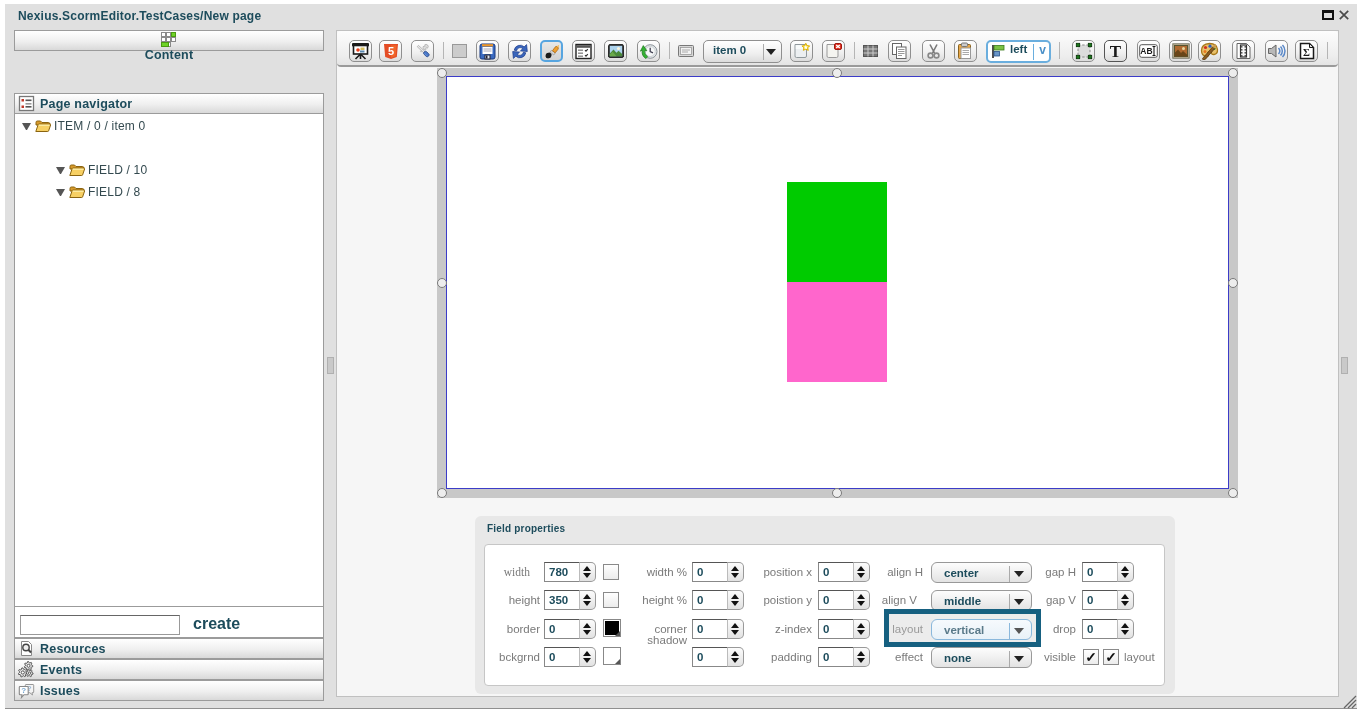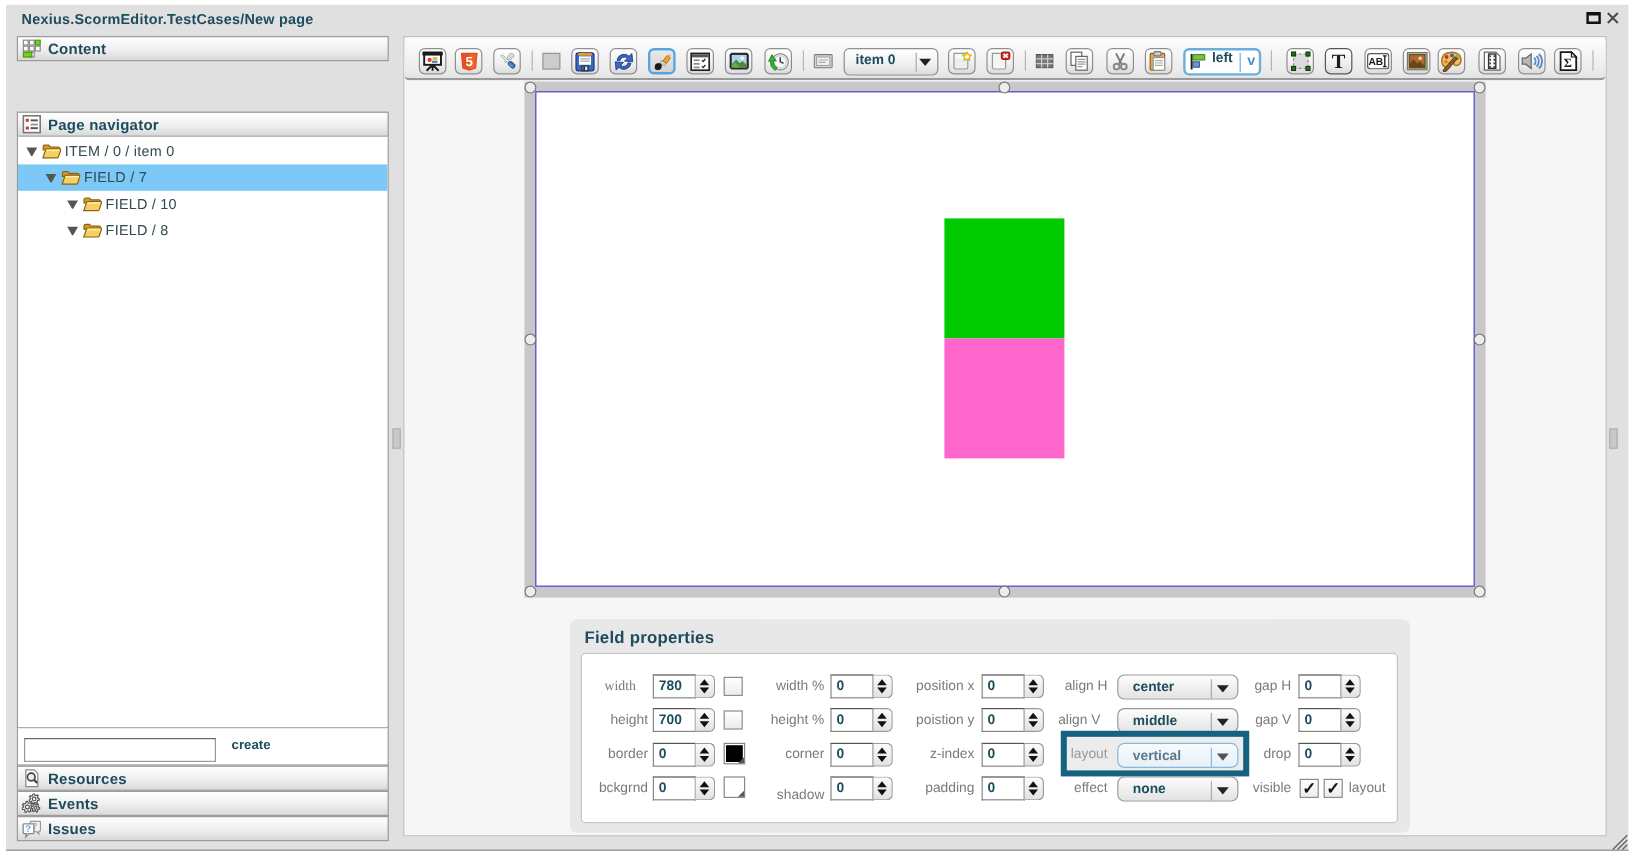--- a/index.html
+++ b/index.html
@@ -10,40 +10,40 @@
 
 #sidebar{position:absolute;left:9px;top:26px;width:311px;height:675px;}
 .hdr{position:absolute;left:0;width:310px;height:21px;background:linear-gradient(#ffffff,#efefef 55%,#d9d9d9);border:1px solid #9b9b9b;display:flex;align-items:center;font-size:12.5px;letter-spacing:0.2px;}
 .hdr .ic{width:17px;height:17px;margin:0 5px 0 3px;flex:0 0 17px;position:relative;}
 #tree{position:absolute;left:0;top:84px;width:310px;height:493px;background:#fff;border:1px solid #9b9b9b;border-top:none;overflow:hidden;}
 .trow{position:absolute;left:0;width:100%;height:22px;display:flex;align-items:center;font-size:12px;color:#33494f;letter-spacing:0.2px;}
 .trow .tri{width:0;height:0;border-left:4.5px solid transparent;border-right:4.5px solid transparent;border-top:7px solid #555;margin-right:4px;flex:0 0 9px;}
 .fold{width:16px;height:14px;margin-right:3px;flex:0 0 16px;position:relative;}
 #createrow{position:absolute;left:0;top:577px;width:310px;height:31px;background:#fff;border:1px solid #9b9b9b;border-top:none;}
 #createrow input{position:absolute;left:5px;top:8px;width:160px;height:20px;border:1px solid #999;border-top-color:#666;background:#fff;outline:none;}
-#createrow .lbl{position:absolute;left:178px;top:8px;font-size:11px;}
+#createrow .lbl{position:absolute;left:178px;top:8px;font-size:16px;}
 
 #editor{position:absolute;left:331px;top:26px;width:1003px;height:667px;background:#f6f6f6;border:1px solid #c0c0c0;}
 #toolbar{position:absolute;left:0px;top:0px;width:1001px;height:36px;background:linear-gradient(#fdfdfd,#ededed 75%,#e4e4e4);border-bottom:2px solid #9a9a9a;border-radius:4px;}
 .tbtn{position:absolute;top:9px;width:23px;height:22px;border:1px solid #8f8f8f;border-radius:5px;background:linear-gradient(#ffffff,#efefef 60%,#dcdcdc);display:flex;align-items:center;justify-content:center;}
 .tbtn.active{border:2px solid #57a5e0;background:linear-gradient(#e8e8e8,#d2d2d2);}
 .tsep{position:absolute;top:11px;width:1px;height:17px;background:#b5b5b5;}
 .tflat{position:absolute;display:flex;align-items:center;justify-content:center;}
 .tdrop{position:absolute;top:9px;height:23px;border:1px solid #8f8f8f;border-radius:5px;background:linear-gradient(#ffffff,#efefef 60%,#dcdcdc);font-size:11.5px;}
 .ddsep{position:absolute;top:3px;width:1px;height:16px;background:#aaa;}
 .ddtri{position:absolute;border-left:5px solid transparent;border-right:5px solid transparent;border-top:6px solid #222;}
 
 #frame{position:absolute;left:100px;top:37px;width:801px;height:430px;background:#c8c8c8;}
 #canvas{position:absolute;left:9px;top:8px;width:783px;height:413px;background:#fff;border:1px solid #3c3cc8;}
 .hdl{position:absolute;width:10px;height:10px;border-radius:50%;background:#ededed;border:1px solid #7a7a7a;}
 #rgreen{position:absolute;left:340px;top:105px;width:100px;height:100px;background:#00cb00;}
 #rpink{position:absolute;left:340px;top:205px;width:100px;height:100px;background:#ff66cc;}
 
 #fprops{position:absolute;left:138px;top:485px;width:700px;height:178px;background:#e8e8e8;border-radius:6px;}
-#fprops h3{position:absolute;left:12px;top:7px;font-size:14px;letter-spacing:0.2px;}
+#fprops h3{position:absolute;left:12px;top:7px;font-size:10px;letter-spacing:0.2px;}
 #fpbox{position:absolute;left:9px;top:28px;width:681px;height:142px;background:#fff;border:1px solid #c6c6c6;border-radius:4px;}
 .flbl{position:absolute;font-size:11.5px;color:#7a7a7a;text-align:right;white-space:nowrap;height:20px;line-height:20px;}
 .fin{position:absolute;width:36px;height:20px;border:1px solid #888;border-top-color:#555;background:#fff;font-size:11.5px;font-weight:bold;color:#1d4c5c;line-height:18px;padding-left:4px;}
 .spin{position:absolute;width:17px;height:20px;border:1px solid #999;border-left:1px solid #bbb;border-radius:0 5px 5px 0;background:linear-gradient(#fcfcfc,#e2e2e2);}
 .spin:before{content:"";position:absolute;left:3px;top:3px;border-left:4.5px solid transparent;border-right:4.5px solid transparent;border-bottom:5px solid #111;}
 .spin:after{content:"";position:absolute;left:3px;bottom:3px;border-left:4.5px solid transparent;border-right:4.5px solid transparent;border-top:5px solid #111;}
 .chk{position:absolute;width:16px;height:16px;border:1px solid #8a8a8a;background:linear-gradient(#fff,#ececec);font-size:14px;font-weight:bold;color:#111;line-height:14px;text-align:center;}
 .fdrop{position:absolute;width:101px;height:21px;border:1px solid #999;border-radius:6px;background:linear-gradient(#fdfdfd,#e3e3e3);font-size:11.5px;line-height:19px;}
 .swatch{position:absolute;width:18px;height:18px;border:1px solid #888;background:#fff;}
 .swatch:after{content:"";position:absolute;right:0px;bottom:0px;border-left:5px solid transparent;border-bottom:5px solid #555;}
@@ -51,21 +51,21 @@
 </head>
 <body>
 <div id="win">
 <div id="title" class="teal">Nexius.ScormEditor.TestCases/New page</div>
 <div style="position:absolute;left:1317px;top:6px;width:12px;height:10px;border:2px solid #111;border-top-width:3px;"></div> 
     <svg style="position:absolute;left:1334px;top:6px;" width="10" height="10" viewBox="0 0 10 10">
       <path d="M0.8 0.8 L9.2 9.2 M9.2 0.8 L0.8 9.2" stroke="#4a4a4a" stroke-width="1.7"></path>
     </svg>
 
 <div id="sidebar">
-  <div class="hdr" style="top:0;">
+  <div class="hdr" style="top:0;flex-direction:column;">
         <span class="ic" id="ic-content"><svg width="17" height="17" viewBox="0 0 17 17"> 
             <g stroke="#8a8a8a" stroke-width="1" fill="#fff"> 
               <rect x="1.5" y="1.5" width="4" height="4"></rect>
               <rect x="6.5" y="1.5" width="4" height="4"></rect> 
               <rect x="1.5" y="6.5" width="4" height="4"></rect>
               <rect x="6.5" y="6.5" width="4" height="4"></rect> 
               <rect x="6.5" y="11.5" width="4" height="4"></rect>
               <rect x="11.5" y="6.5" width="4" height="4"></rect> 
             </g> 
             <rect x="11.5" y="1.5" width="4" height="4" fill="#6fd327" stroke="#4a9a12"></rect> 
@@ -83,25 +83,20 @@
             <rect x="7.5" y="11" width="6" height="1.6" fill="#555"></rect> 
           </svg></span>
         <span class="teal">Page navigator</span>
       </div>
   <div id="tree">
     <div class="trow" style="top:1px;"><span style="flex:0 0 7px"></span><span class="tri"></span><span class="fold"><svg width="16" height="14" viewBox="0 0 16 14"> 
               <path d="M1 3.5 Q1 2 2.3 2 L5.5 2 L7 3.5 L13.5 3.5 Q14.8 3.5 14.8 5 L14.8 6 L1 6 Z" fill="#d89a2b" stroke="#8a6410" stroke-width="1"></path> 
               <path d="M0.8 12.5 L3.2 5.5 Q3.4 5 4 5 L15.2 5 Q16 5 15.7 5.8 L13.6 11.9 Q13.4 12.5 12.7 12.5 Z" fill="#f7d064" stroke="#8a6410" stroke-width="1"></path> 
               <path d="M3.7 6.2 L14.5 6.2" stroke="#fdf0b0" stroke-width="1.2" fill="none"></path> 
             </svg></span>ITEM / 0 / item 0</div>
-    <div class="trow" style="top:23px;background:#7cc8f7;"><span style="flex:0 0 23px"></span><span class="tri"></span><span class="fold"><svg width="16" height="14" viewBox="0 0 16 14"> 
-              <path d="M1 3.5 Q1 2 2.3 2 L5.5 2 L7 3.5 L13.5 3.5 Q14.8 3.5 14.8 5 L14.8 6 L1 6 Z" fill="#d89a2b" stroke="#8a6410" stroke-width="1"></path> 
-              <path d="M0.8 12.5 L3.2 5.5 Q3.4 5 4 5 L15.2 5 Q16 5 15.7 5.8 L13.6 11.9 Q13.4 12.5 12.7 12.5 Z" fill="#f7d064" stroke="#8a6410" stroke-width="1"></path> 
-              <path d="M3.7 6.2 L14.5 6.2" stroke="#fdf0b0" stroke-width="1.2" fill="none"></path> 
-            </svg></span>FIELD / 7</div>
     <div class="trow" style="top:45px;"><span style="flex:0 0 41px"></span><span class="tri"></span><span class="fold"><svg width="16" height="14" viewBox="0 0 16 14"> 
               <path d="M1 3.5 Q1 2 2.3 2 L5.5 2 L7 3.5 L13.5 3.5 Q14.8 3.5 14.8 5 L14.8 6 L1 6 Z" fill="#d89a2b" stroke="#8a6410" stroke-width="1"></path> 
               <path d="M0.8 12.5 L3.2 5.5 Q3.4 5 4 5 L15.2 5 Q16 5 15.7 5.8 L13.6 11.9 Q13.4 12.5 12.7 12.5 Z" fill="#f7d064" stroke="#8a6410" stroke-width="1"></path> 
               <path d="M3.7 6.2 L14.5 6.2" stroke="#fdf0b0" stroke-width="1.2" fill="none"></path> 
             </svg></span>FIELD / 10</div>
     <div class="trow" style="top:67px;"><span style="flex:0 0 41px"></span><span class="tri"></span><span class="fold"><svg width="16" height="14" viewBox="0 0 16 14"> 
               <path d="M1 3.5 Q1 2 2.3 2 L5.5 2 L7 3.5 L13.5 3.5 Q14.8 3.5 14.8 5 L14.8 6 L1 6 Z" fill="#d89a2b" stroke="#8a6410" stroke-width="1"></path> 
               <path d="M0.8 12.5 L3.2 5.5 Q3.4 5 4 5 L15.2 5 Q16 5 15.7 5.8 L13.6 11.9 Q13.4 12.5 12.7 12.5 Z" fill="#f7d064" stroke="#8a6410" stroke-width="1"></path> 
               <path d="M3.7 6.2 L14.5 6.2" stroke="#fdf0b0" stroke-width="1.2" fill="none"></path> 
             </svg></span>FIELD / 8</div>
@@ -420,21 +415,21 @@
       <div class="fdrop" style="left:446px;top:17px;">
             <span class="teal" style="position:absolute;left:12px;top:1px;">center</span>
             <span class="ddsep" style="right:21px;"></span>
             <span class="ddtri" style="right:7px;top:8px;"></span>
           </div>
       <div class="flbl" style="right:88px;top:17px;">gap H</div>
       <div class="fin" style="left:597px;top:17px;">0</div>
       <div class="spin" style="left:632px;top:17px;"></div>
 
       <div class="flbl" style="right:624px;top:45px;">height</div>
-      <div class="fin" style="left:59px;top:45px;">700</div>
+      <div class="fin" style="left:59px;top:45px;">350</div>
       <div class="spin" style="left:94px;top:45px;"></div>
       <div class="chk" style="left:118px;top:47px;"></div>
       <div class="flbl" style="right:477px;top:45px;">height %</div>
       <div class="fin" style="left:207px;top:45px;">0</div>
       <div class="spin" style="left:242px;top:45px;"></div>
       <div class="flbl" style="right:352px;top:45px;">poistion y</div>
       <div class="fin" style="left:333px;top:45px;">0</div>
       <div class="spin" style="left:368px;top:45px;"></div>
       <div class="flbl" style="right:247px;top:45px;text-align:right;">align V</div>
       <div class="fdrop" style="left:446px;top:45px;">
@@ -467,21 +462,21 @@
             <span class="ddtri" style="right:7px;top:8px;border-top-color:#555;"></span>
           </div>
       <div class="flbl" style="right:88px;top:74px;">drop</div>
       <div class="fin" style="left:597px;top:74px;">0</div>
       <div class="spin" style="left:632px;top:74px;"></div>
 
       <div class="flbl" style="right:624px;top:102px;">bckgrnd</div>
       <div class="fin" style="left:59px;top:102px;">0</div>
       <div class="spin" style="left:94px;top:102px;"></div>
       <div class="swatch" style="left:118px;top:102px;"></div>
-      <div class="flbl" style="right:477px;top:108px;margin-left:28px;">shadow</div>
+      <div class="flbl" style="right:477px;top:85px;margin-left:28px;">shadow</div>
       <div class="fin" style="left:207px;top:102px;">0</div>
       <div class="spin" style="left:242px;top:102px;"></div>
       <div class="flbl" style="right:352px;top:102px;">padding</div>
       <div class="fin" style="left:333px;top:102px;">0</div>
       <div class="spin" style="left:368px;top:102px;"></div>
       <div class="flbl" style="right:241px;top:102px;">effect</div>
       <div class="fdrop" style="left:446px;top:102px;">
             <span class="teal" style="position:absolute;left:12px;top:1px;">none</span>
             <span class="ddsep" style="right:21px;"></span>
             <span class="ddtri" style="right:7px;top:8px;"></span>

